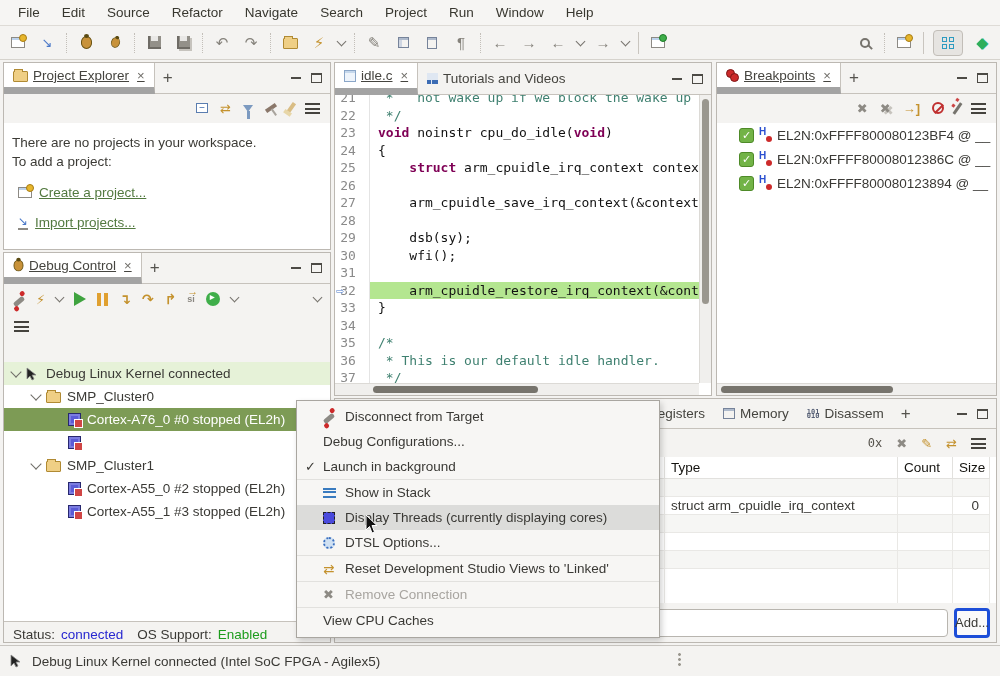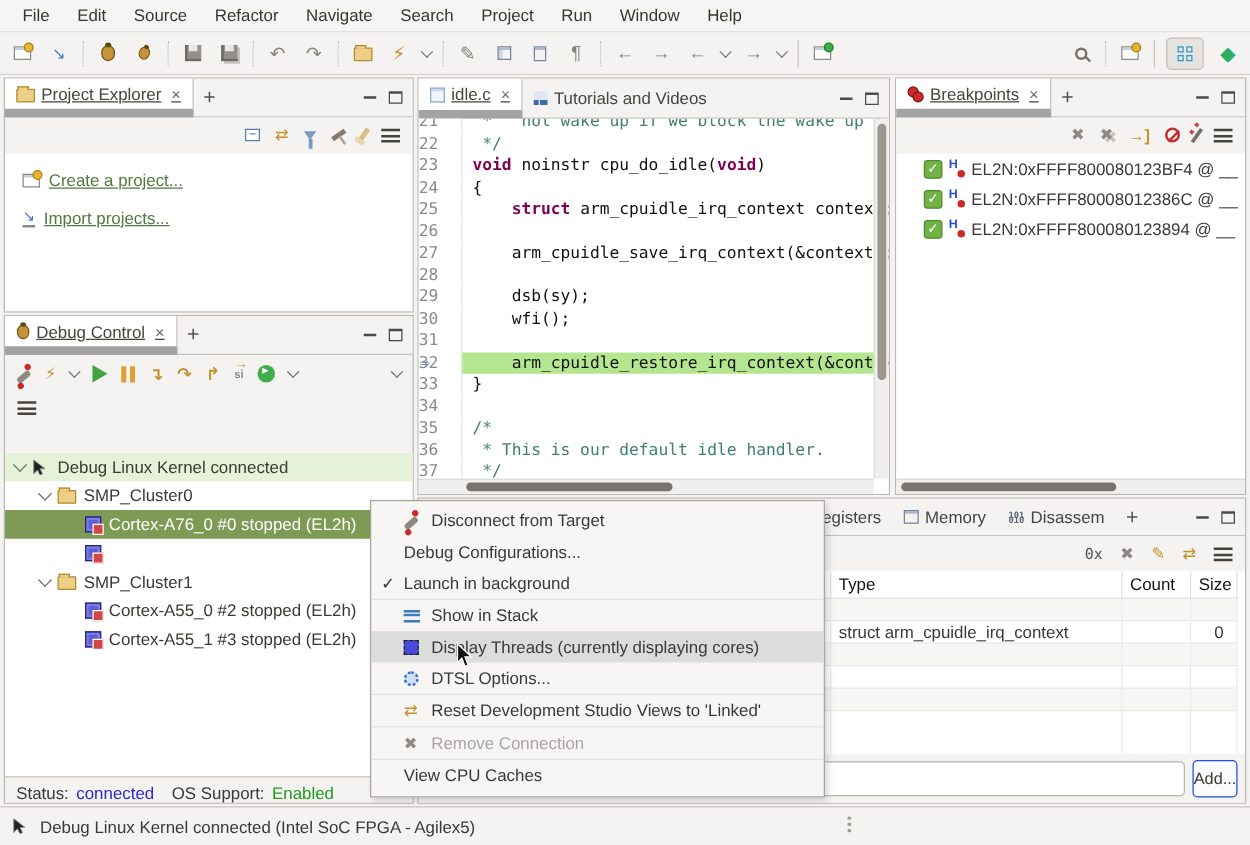--- a/index.html
+++ b/index.html
@@ -99,21 +99,21 @@
   
   #ed { left:334px; top:62px; width:378px; height:334px; }
   #ed .content { top:32px; background:#fff; }
   .cfileico { width:12px; height:12px; border:1px solid #8aa6c8; background:#eef4fb; box-shadow:inset 0 2px 0 #c6d8ec; }
   .tutico { width:11px; height:11px; position:relative; background:#dfe7f2; }
   .tutico i { position:absolute; width:4px; height:4px; background:#3c6cb4; }
   .tutico i:nth-child(1){left:0;bottom:0}.tutico i:nth-child(2){left:5px;bottom:0}.tutico i:nth-child(3){right:0;bottom:0}
   .codewrap { position:absolute; left:0; top:0; right:12px; bottom:12px; overflow:hidden;
               font-family:"DejaVu Sans Mono","Liberation Mono",monospace; font-size:13px; }
   .cline { height:17.5px; line-height:17.5px; white-space:pre; display:flex; }
-  .cline .ln { width:34px; flex:none; text-align:left; padding-right:8px; color:#8a8a8a; background:#fff; }
+  .cline .ln { width:34px; flex:none; text-align:center; padding-right:8px; color:#8a8a8a; background:#fff; }
   .cline .ctext { flex:1; padding-left:8px; border-left:1px solid #e4e4e4; overflow:hidden; }
   .cline.cur .ctext { background:#b4e690; }
   .cline .arrow { position:absolute; left:1px; color:#4a78c8; font-size:13px; width:14px; }
   .kw { color:#7f0055; font-weight:bold; } .cm { color:#3f8070; } .pl { color:#111; }
   .vsb { position:absolute; right:0; top:0; bottom:12px; width:12px; background:#f0efed; border-left:1px solid #dcdad6; }
   .vsb .thumb { position:absolute; left:2px; right:2px; top:4px; height:205px; background:#9a9archive792; background:#9a978f; border-radius:4px; }
   .hsb { position:absolute; left:0; right:12px; bottom:0; height:12px; background:#f0efed; border-top:1px solid #dcdad6; }
   .hsb .thumb { position:absolute; top:2px; height:7px; background:#77746d; border-radius:4px; }
 
   
@@ -143,21 +143,21 @@
   .disico { font-family:"DejaVu Sans Mono",monospace; font-size:7px; line-height:4px; color:#565f75; font-weight:bold; }
   .regico { width:11px; height:11px; border:1px solid #76839a; box-shadow:inset 0 2px 0 #aebacc, inset 3px 0 0 #cfd6e2; }
   .hexlbl { font-family:"DejaVu Sans Mono",monospace; font-size:12px; color:#55524c; }
   table.vt { border-collapse:collapse; table-layout:fixed; width:654px; font-size:13.5px; }
   table.vt th { font-weight:normal; color:#14130f; text-align:left; border:1px solid #e2e1de; border-top:none; height:21px; padding:0 6px; background:#fff; }
   table.vt td { border:1px solid #e9e8e5; height:18px; padding:0 6px; white-space:nowrap; overflow:hidden; }
   table.vt tr.stripe td { background:#f6f6f4; }
   table.vt td.num { text-align:right; padding-right:10px; }
   .addrow { position:absolute; left:0; right:0; bottom:0; height:39px; background:#f4f3f1; display:flex; align-items:center; gap:6px; padding:0 6px 0 10px; }
   .addinput { flex:1; height:28px; background:#fff; border:1px solid #b8b5af; border-radius:4px; }
-  .addbtn { width:36px; height:30px; background:#fbfafa; border:1px solid #1d4ed8; border-radius:4px; font-size:13px; color:#3a3935;
+  .addbtn { width:36px; height:30px; background:#fbfafa; border:3px solid #1d4ed8; border-radius:4px; font-size:13px; color:#3a3935;
             display:flex; align-items:center; justify-content:center; }
 
   
   #ctxmenu { left:296px; top:400px; width:364px; height:238px; background:#f7f6f4; border:1px solid #a9a6a0;
              box-shadow:2px 3px 6px rgba(0,0,0,.18); z-index:50; padding:3px 0; }
   .mi { height:25px; display:flex; align-items:center; padding:0 8px; font-size:13.5px; color:#3a3935; white-space:nowrap; }
   .mi .mcheck { width:18px; flex:none; color:#3a3935; font-size:13px; }
   .mi .micon { width:22px; flex:none; display:flex; align-items:center; }
   .mi.hover { background:#dcdcda; }
   .mi.disabled { color:#a8a5a0; }
@@ -278,20 +278,24 @@
   </div>
   <div class="vtoolbar">
     <span class="collapseico">−</span>
     <span class="gold">⇄</span>
     <span class="funnel"></span>
     <span class="hammer"></span>
     <span class="broom"></span>
     <span class="burger"></span>
   </div>
   <div class="content">
+    <div class="pe-msg">
+      <div>There are no projects in your workspace.</div>
+      <div>To add a project:</div>
+    </div>
     <div class="pe-link">
       <span class="winico star"></span>
       <a href="#">Create a project...</a>
     </div>
     <div class="pe-link">
       <span class="blue" style="font-size:12px;border-bottom:2px solid #8d8a84;">↘</span>
       <a href="#">Import projects...</a>
     </div>
   </div>
 </div>

